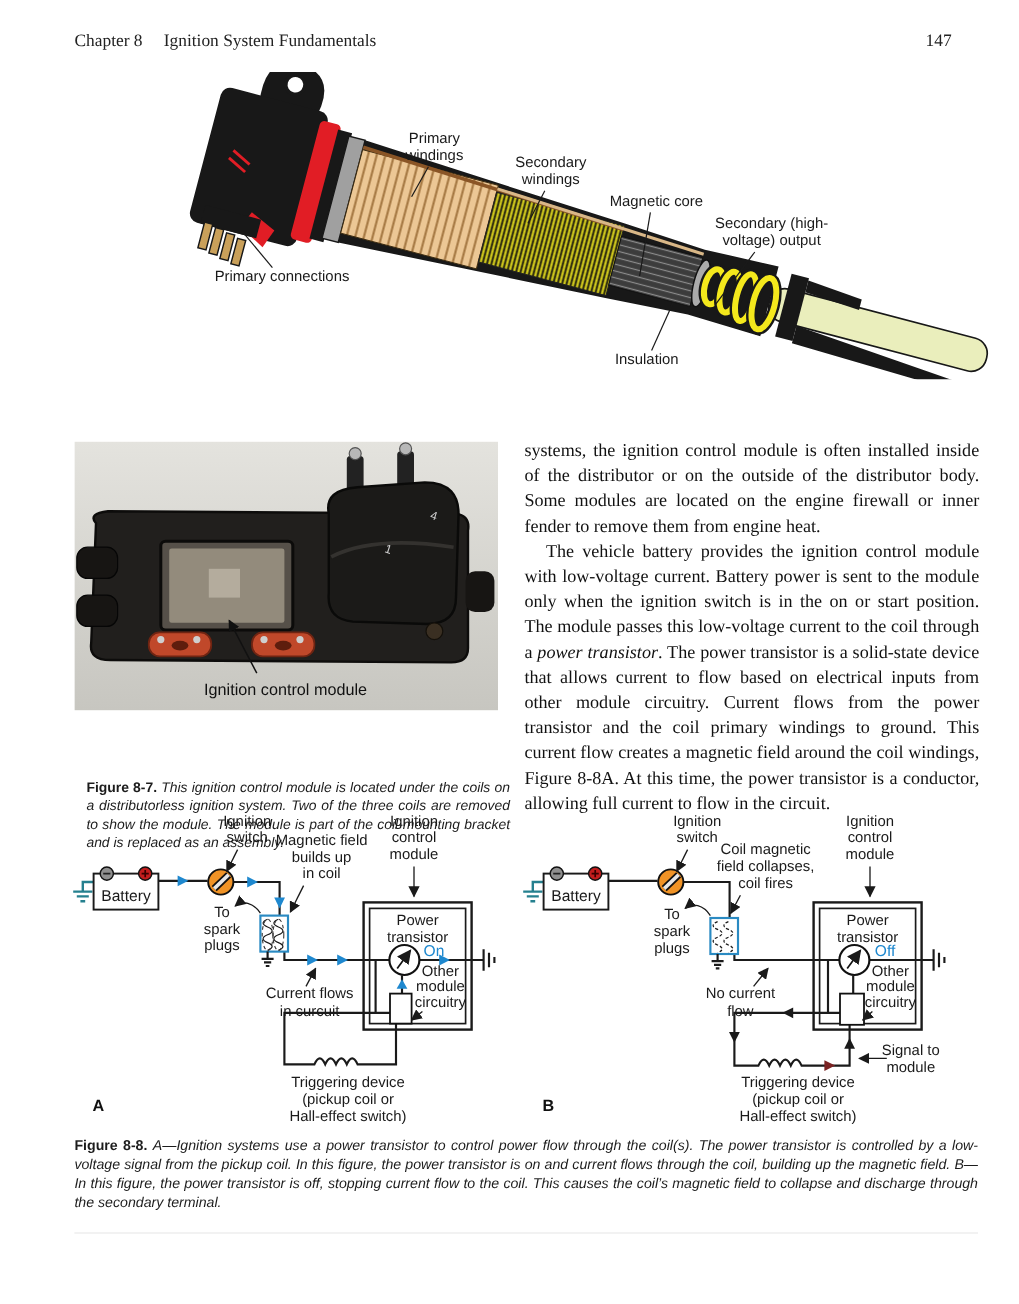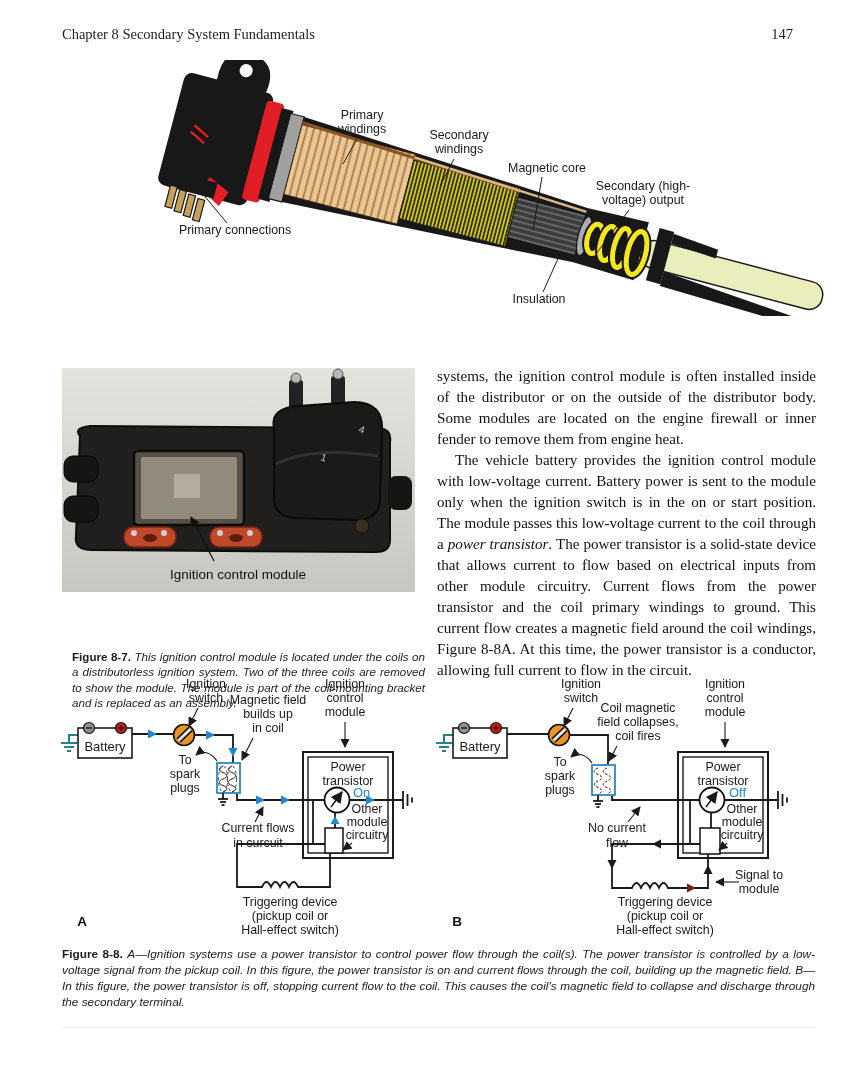--- a/index.html
+++ b/index.html
@@ -1,21 +1,21 @@
 <!DOCTYPE html>
 <html><head>
 <meta charset="utf-8">
 <style>
   html,body{margin:0;padding:0;background:#888;}
   #page{position:relative;width:849px;height:1087px;background:#ffffff;overflow:hidden;
         font-family:"Liberation Sans",sans-serif;color:#1a1a1a;}
   .abs{position:absolute;}
   
   #hdr{top:26px;left:62px;width:731px;font-family:"Liberation Serif",serif;font-size:14.5px;color:#222;}
-  #hdr .chap{}
+  #hdr .chap{margin-right:14px;}
   #hdr .pnum{float:right;}
   
   .cap{font-family:"Liberation Sans",sans-serif;font-size:11.6px;line-height:1.32;color:#1c1c1c;text-align:justify;}
   .cap .b{font-weight:bold;font-style:normal;}
   .cap .i{font-style:italic;}
   .b{font-weight:normal;}
   .i{font-style:italic;}
   
   #bodytext{top:366px;left:437px;width:379px;font-family:"Liberation Serif",serif;
             font-size:15.1px;line-height:1.39;text-align:justify;color:#111;}
@@ -36,21 +36,21 @@
   #footrule{top:1027px;left:62px;width:753px;height:1px;background:#e9e9e9;}
 </style>
 </head>
 <body>
 
 <div id="page">
 
   <div id="hdr" class="abs">
     <span class="pnum">147</span>
     <span class="chap">Chapter 8</span>
-    <span>Secondary System Fundamentals</span>
+    <span>Ignition System Fundamentals</span>
   </div>
 
   <svg class="abs" style="top:60px;left:55px;" width="790" height="256" viewBox="0 0 790 256">
     <defs>
       <pattern id="ribs" width="7" height="12" patternUnits="userSpaceOnUse">
         <rect width="7" height="12" fill="#ecc795"></rect>
         <line x1="3.5" y1="0" x2="3.5" y2="12" stroke="#a2753f" stroke-width="1.7"></line>
       </pattern>
       <pattern id="fine" width="3.6" height="12" patternUnits="userSpaceOnUse">
         <rect width="3.6" height="12" fill="#35330f"></rect>

